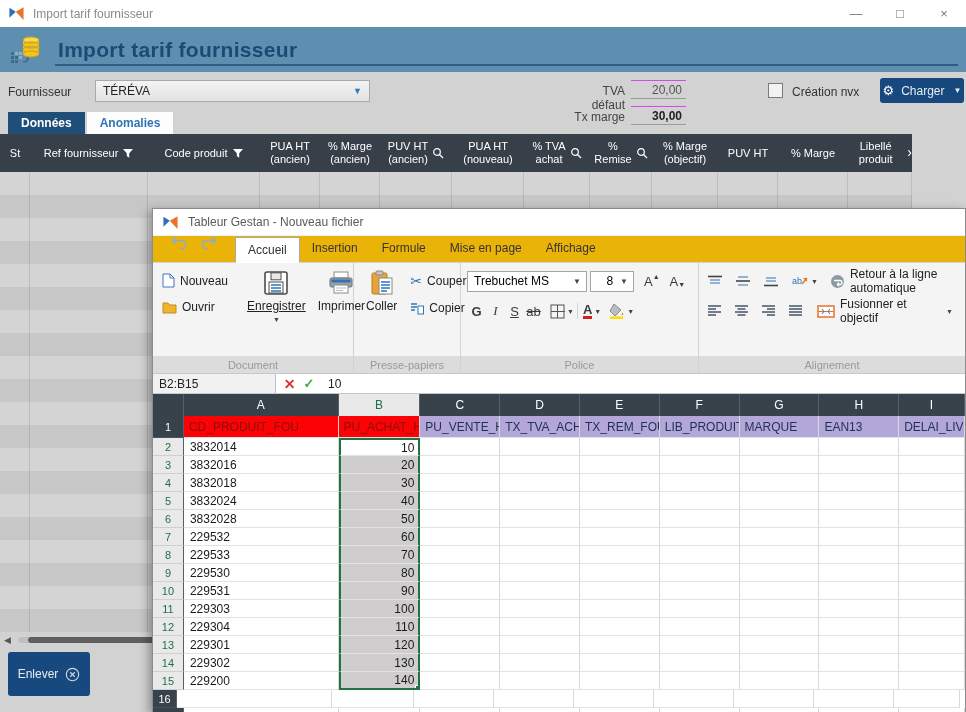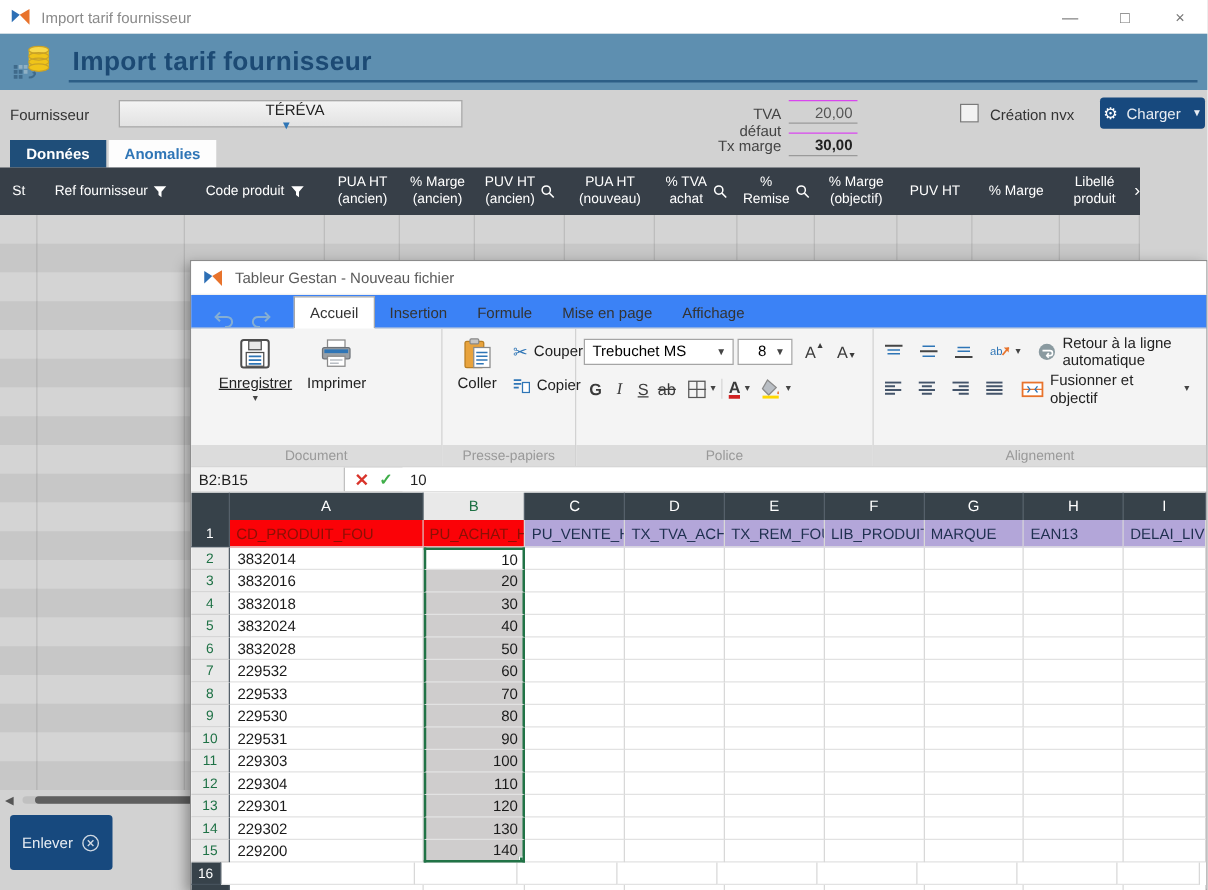--- a/index.html
+++ b/index.html
@@ -14,21 +14,21 @@
   .win-controls { margin-left:auto; display:flex; }
   .win-btn { width:44px; height:27px; display:flex; align-items:center; justify-content:center; color:#777; font-size:13px; cursor:default; }
 
   .banner { left:0; top:27px; width:966px; height:45px; background:#5e8fb0; display:flex; align-items:center; }
   .banner .bicon { margin-left:10px; }
   .banner .btitle { margin-left:16px; font-size:21px; font-weight:bold; color:#1c4a74; letter-spacing:.3px; }
   .banner .underline { position:absolute; left:55px; right:8px; bottom:6px; height:2px; background:#2d5e86; }
 
   
   .form-label { font-size:12px; color:#333; }
-  .combo { left:95px; top:80px; width:275px; height:22px; background:linear-gradient(#f4f4f4,#e2e2e2); border:1px solid #a9a9a9; display:flex; align-items:center;flex-direction:column; }
+  .combo { left:95px; top:80px; width:275px; height:22px; background:linear-gradient(#f4f4f4,#e2e2e2); border:1px solid #a9a9a9; display:flex; align-items:center; }
   .combo .val { flex:1; padding-left:7px; font-size:12px; color:#222; }
   .combo .caret { color:#2e75b6; font-size:9px; margin-right:7px; }
   .ufield { height:19px; width:55px; border-bottom:1px solid #9a9a9a; border-top:1px solid #d946ef; text-align:right; font-size:12px; padding-right:4px; line-height:18px; }
   .chk { left:768px; top:83px; width:15px; height:15px; border:1px solid #7a7a7a; background:#f2f2f2; }
   .btn-blue { background:#17497e; color:#e8edf3; border:none; border-radius:3px; font-size:12px; display:flex; align-items:center; justify-content:center; gap:7px; cursor:default; }
   .charger { left:880px; top:78px; width:84px; height:25px; }
   .charger .gear { font-size:13px; color:#fff; }
   .charger .ccaret { font-size:8px; margin-left:2px; }
 
   
@@ -53,21 +53,21 @@
 
   .enlever { left:8px; top:652px; width:82px; height:44px; }
   .enlever .xcirc { width:15px; height:15px; }
 
   
   .sheet-win { left:152px; top:208px; width:814px; height:504px; background:#ffffff; border:1px solid #8c8c8c; box-shadow:-3px 3px 10px rgba(0,0,0,.35); }
   .s-titlebar { left:0; top:0; width:100%; height:27px; background:#fff; display:flex; align-items:center; border-bottom:1px solid #f0f0f0; }
   .s-titlebar .logo { margin-left:9px; }
   .s-titlebar .wtitle { margin-left:9px; font-size:12px; color:#5a5a5a; }
 
-  .s-tabrow { left:0; top:27px; width:100%; height:27px; background:#3b82f6; display:flex; align-items:flex-end; border-bottom:1px solid #d5d5d5; }
+  .s-tabrow { left:0; top:27px; width:100%; height:27px; background:#eab308; display:flex; align-items:flex-start; border-bottom:1px solid #d5d5d5; }
   .undo-redo { display:flex; gap:12px; margin-left:18px; margin-right:18px; }
   .rtab { font-size:12px; color:#333; padding:5px 12px; cursor:default; }
   .rtab.active { border:1px solid #a8a8a8; border-bottom:1px solid #fff; background:#fff; position:relative; top:1px; }
 
   .ribbon { left:0; top:54px; width:100%; height:110px; background:#f4f4f4; display:flex; }
   .rgroup { display:flex; flex-direction:column; border-right:1px solid #d2d2d2; }
   .rgroup-content { flex:1; display:flex; padding:5px 6px 2px 6px; }
   .rgroup-footer { height:17px; background:#dcdcdc; color:#999; font-size:11px; display:flex; align-items:center; justify-content:center; }
   .big-btn { display:flex; flex-direction:column; align-items:center; justify-content:flex-start; padding:2px 6px; font-size:12px; color:#222; gap:3px; cursor:default; }
   .small-btn { display:flex; align-items:center; gap:5px; font-size:12px; color:#222; padding:2px 3px; cursor:default; }
@@ -556,20 +556,39 @@
     <span class="rtab">Insertion</span>
     <span class="rtab">Formule</span>
     <span class="rtab">Mise en page</span>
     <span class="rtab">Affichage</span>
   </div>
 
   <div class="abs ribbon">
 
     <div class="rgroup" style="width:201px;">
       <div class="rgroup-content">
+        <div class="stack">
+          <span class="small-btn">
+            <span>
+                <svg width="13" height="15" viewBox="0 0 13 15">
+                  <path d="M1 1h7l4 4v9H1z" fill="#fff" stroke="#4472c4"></path>
+                  <path d="M8 1v4h4" fill="none" stroke="#4472c4"></path>
+                </svg>
+              </span>
+            <span>Nouveau</span>
+          </span>
+          <span class="small-btn">
+            <span>
+                <svg width="15" height="13" viewBox="0 0 15 13">
+                  <path d="M1 2h5l1.5 2H14v8H1z" fill="#f0b42e" stroke="#c58a1a"></path>
+                </svg>
+              </span>
+            <span>Ouvrir</span>
+          </span>
+        </div>
         <div class="big-btn" style="margin-left:10px;">
           <span>
             <svg width="26" height="26" viewBox="0 0 26 26">
                 <rect x="2" y="2" width="22" height="22" rx="2" fill="#fff" stroke="#4d4d4d" stroke-width="1.6"></rect>
                 <rect x="8" y="2.8" width="10" height="7" fill="#e8e8e8" stroke="#4d4d4d"></rect>
                 <rect x="6" y="12" width="14" height="11" fill="#fff" stroke="#4d4d4d"></rect>
                 <path d="M8 15h10M8 18h10M8 21h10" stroke="#2e75b6" stroke-width="1.4"></path>
               </svg>
           </span>
           <span style="text-decoration:underline;">Enregistrer</span>

